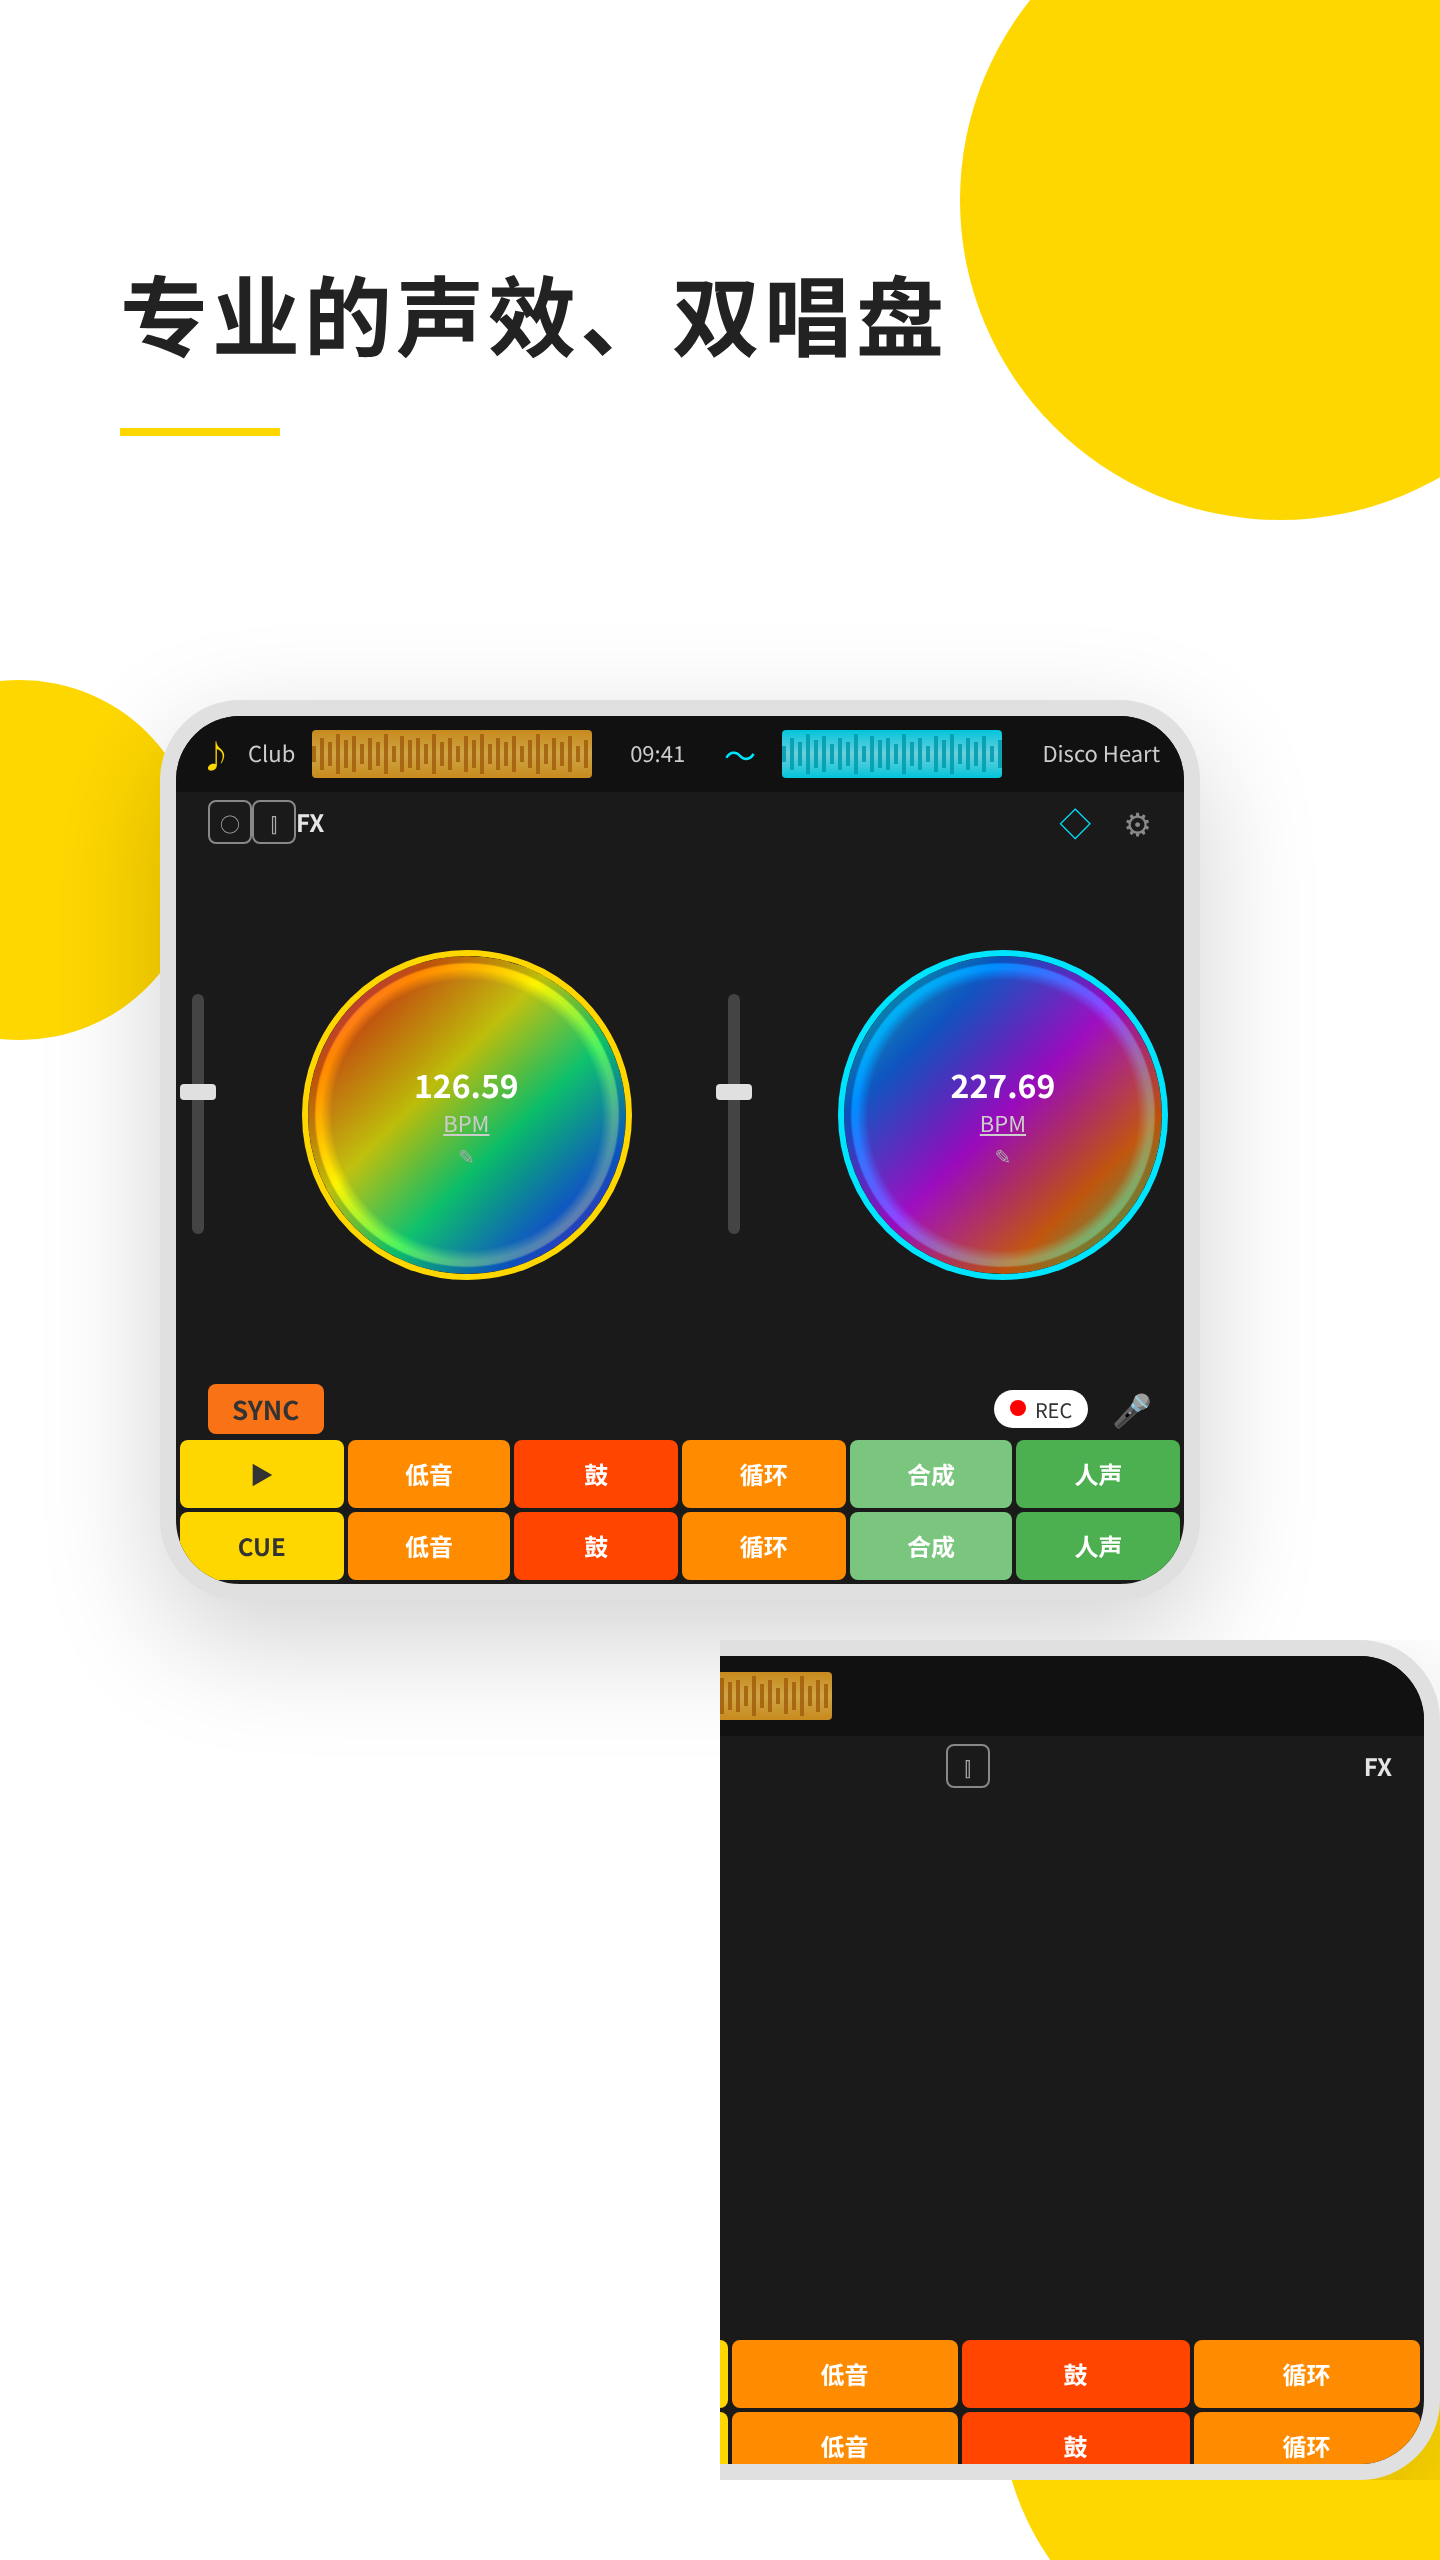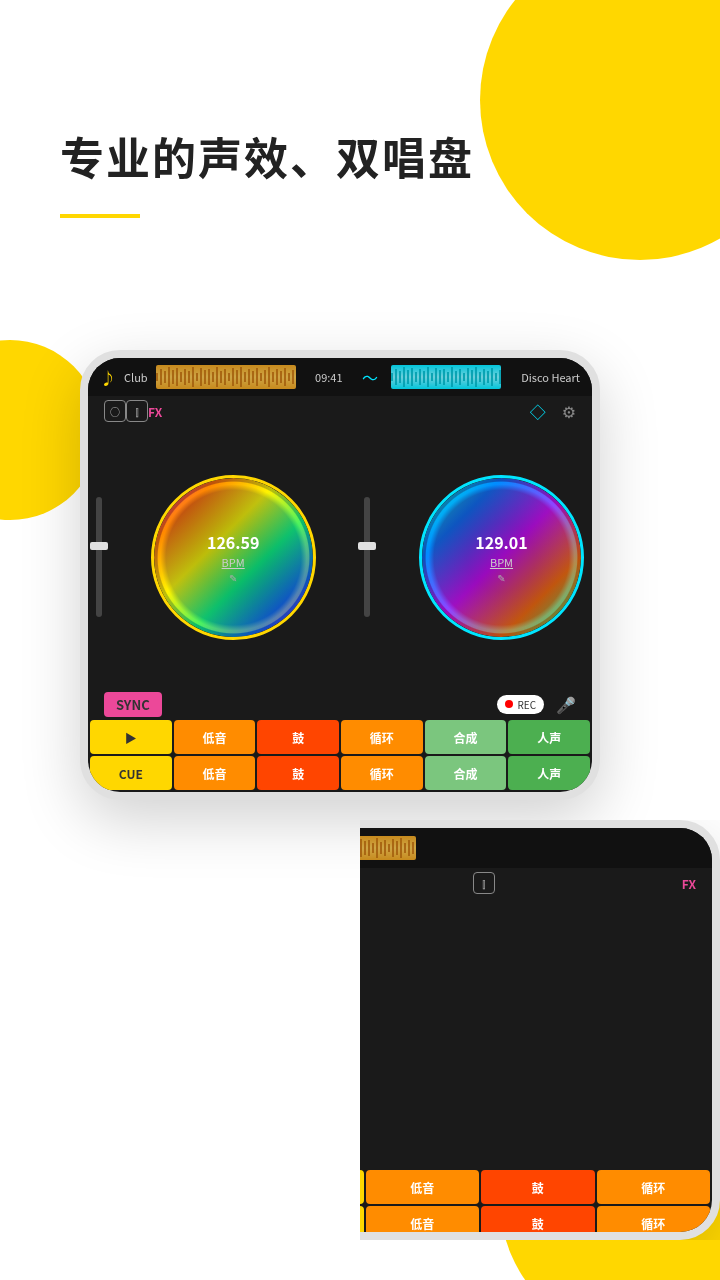--- a/index.html
+++ b/index.html
@@ -170,21 +170,21 @@
       height: 22px;
       border: 1.5px solid #888;
       border-radius: 4px;
       display: flex;
       align-items: center;
       justify-content: center;
       color: #aaa;
       font-size: 10px;
     }
     .dj-ctrl-label {
-      color: #ec4899;
+      color: #e5e5e5;
       font-size: 12px;
       font-weight: 600;
     }
     .dj-diamond {
       color: #00e5ff;
       font-size: 16px;
     }
     .dj-gear {
       color: #888;
       font-size: 16px;
@@ -272,21 +272,21 @@
 
     
     .dj-sync-row {
       display: flex;
       align-items: center;
       justify-content: space-between;
       padding: 2px 16px;
       height: 32px;
     }
     .dj-sync-btn {
-      background: #ec4899;
+      background: #f97316;
       color: #333;
       font-weight: 700;
       font-size: 13px;
       padding: 3px 12px;
       border-radius: 4px;
     }
     .dj-rec-btn {
       display: flex;
       align-items: center;
       gap: 4px;
@@ -500,21 +500,21 @@
           <div class="dj-slider">
             <div class="dj-slider-thumb"></div>
           </div>
         </div>
 
         <div class="dj-turntable dj-turntable-right">
           <div class="dj-turntable-bg">
             <div class="dj-party-img" style="background: linear-gradient(135deg, #00ffcc, #0066ff, #cc00ff, #ff6600, #00ff88); opacity:0.7;"></div>
           </div>
           <div class="dj-turntable-inner">
-            <div class="dj-bpm-val">129.01</div>
+            <div class="dj-bpm-val">227.69</div>
             <div class="dj-bpm-label">BPM</div>
             <div style="color:#aaa;font-size:10px;">✎</div>
           </div>
         </div>
 
       </div>
 
       <div class="dj-sync-row">
         <div class="dj-sync-btn">SYNC</div>
         <div style="flex:1"></div>

